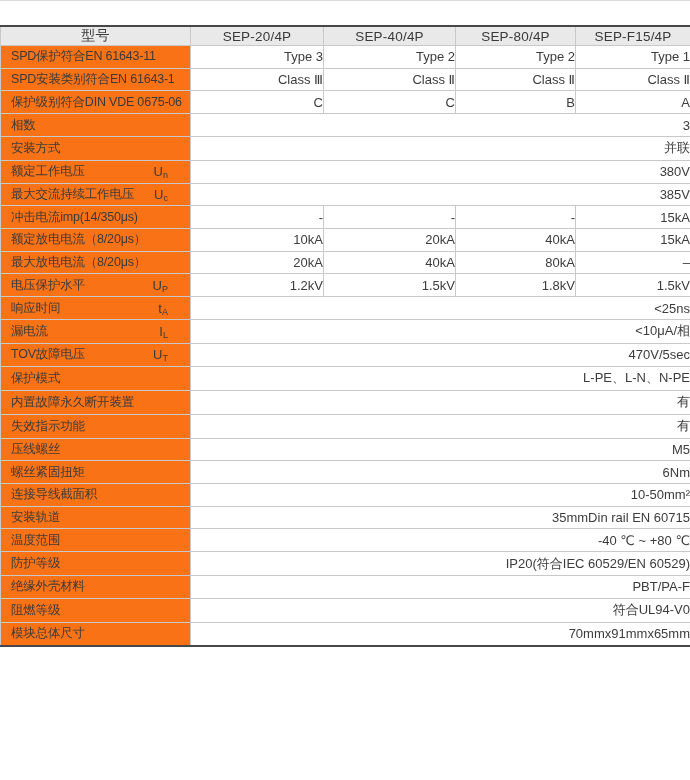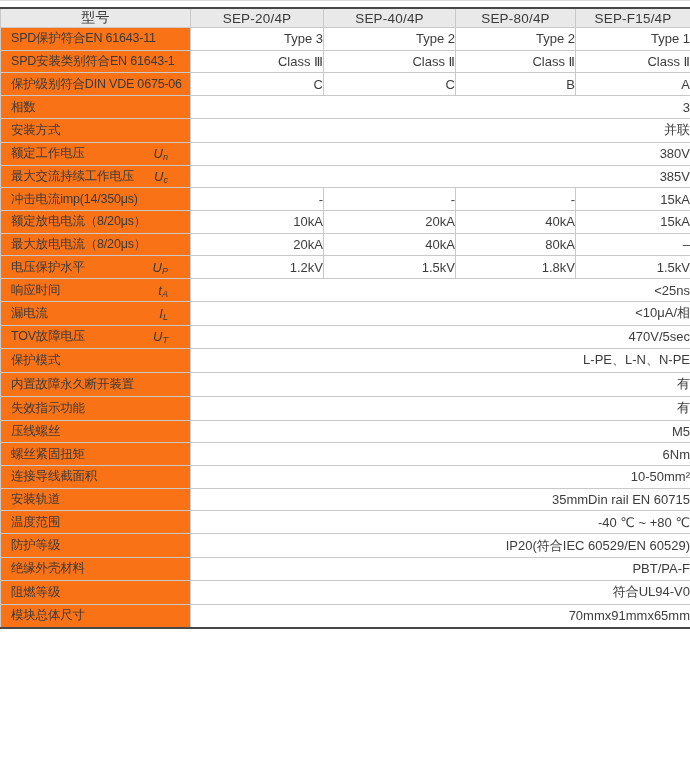--- a/index.html
+++ b/index.html
@@ -7,21 +7,21 @@
     width: 690px; height: 780px;
     background: #ffffff;
     font-family: "Liberation Sans", "DejaVu Sans", sans-serif;
     color: #3a3a3a;
     overflow: hidden;
   }
   .topline { height: 1px; background: #d9d9d9; }
   .spec-table {
     width: 690px;
     height: 622px;
-    margin-top: 6px;
+    margin-top: 24px;
     border-collapse: collapse;
     table-layout: fixed;
     border-top: 2px solid #474747;
     border-bottom: 2px solid #474747;
   }
   .spec-table th, .spec-table td {
     border: 1px solid #c9c9c9;
     padding: 0;
     font-weight: normal;
     font-size: 13px;
@@ -46,21 +46,20 @@
   }
   .lbl {
     font-size: 12.5px;
     letter-spacing: -0.2px;
   }
   .sym {
     margin-left: auto;
     padding-right: 12px;
     font-size: 13px;
     letter-spacing: 0;
-    font-style: italic;
   }
   .sym sub {
     font-size: 9px;
     line-height: 0;
     vertical-align: -2px;
   }
   td.val {
     background: #ffffff;
     text-align: right;
     color: #3c3c3c;

